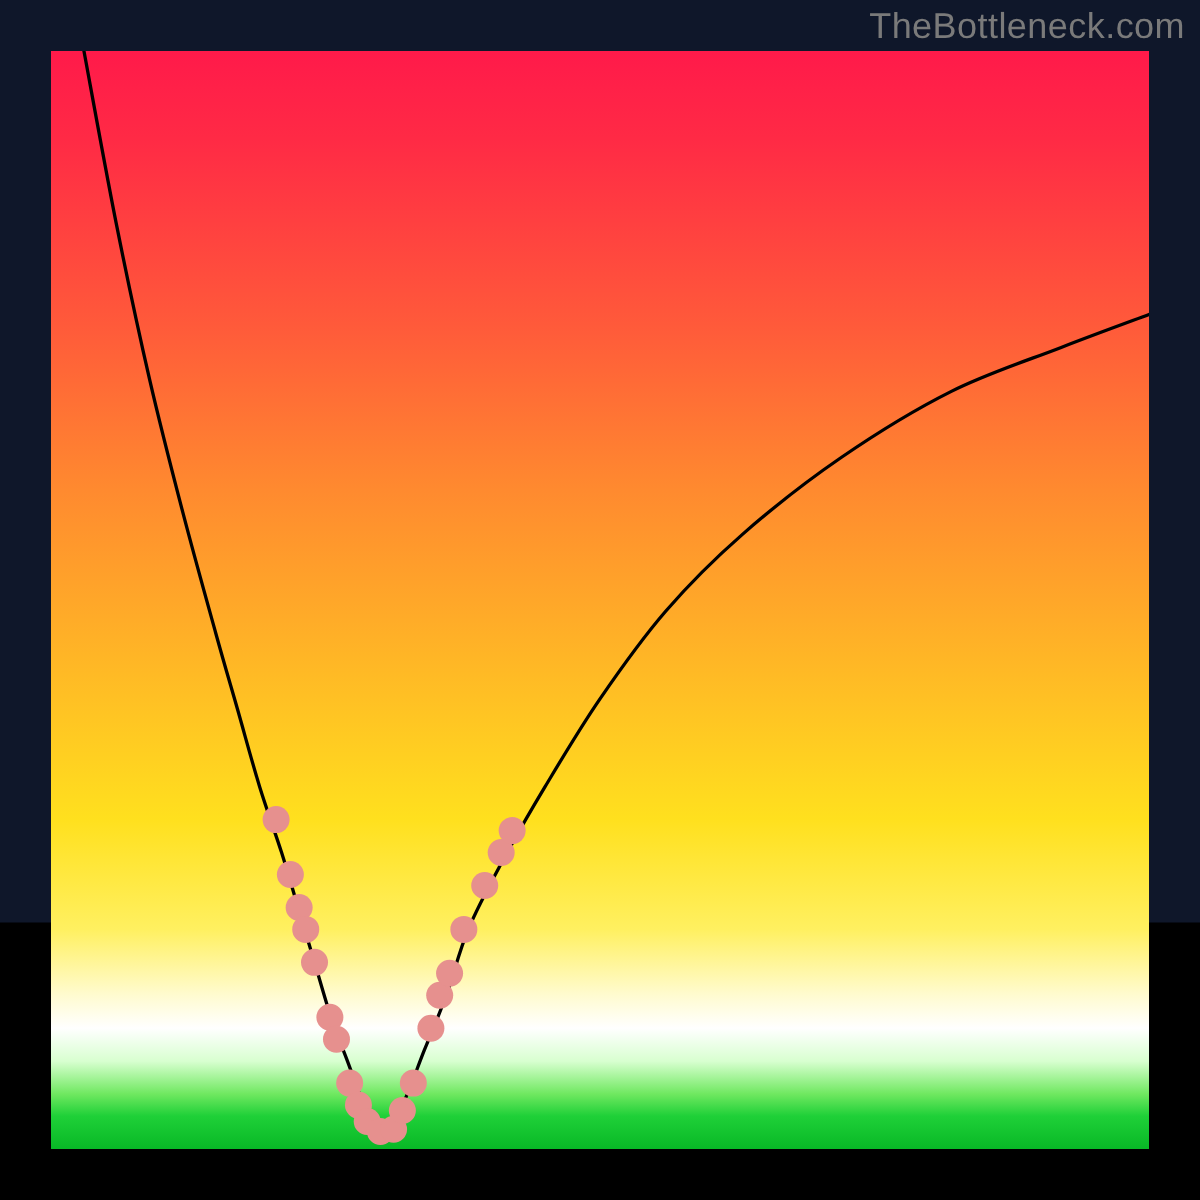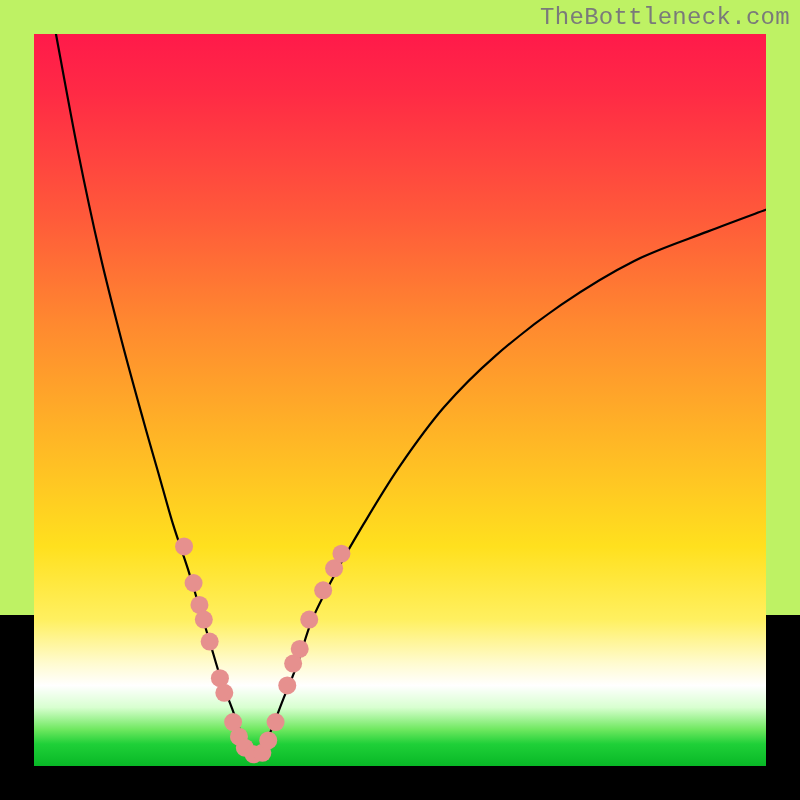--- a/index.html
+++ b/index.html
@@ -10,22 +10,21 @@
     background: #000;
     overflow: hidden;
     font-family: Arial, Helvetica, sans-serif;
   }
   .frame {
     position: absolute;
     left: 0;
     top: 0;
     width: 800px;
     height: 615px;
-    background: #bef264;
-    font-family: Liberation Mono, monospace;
+    background: #0f172a;
   }
   .plot {
     position: absolute;
     left: 34px;
     top: 34px;
     width: 732px;
     height: 732px;
     
     background: linear-gradient(to bottom,
       #ff1a4a 0%,

